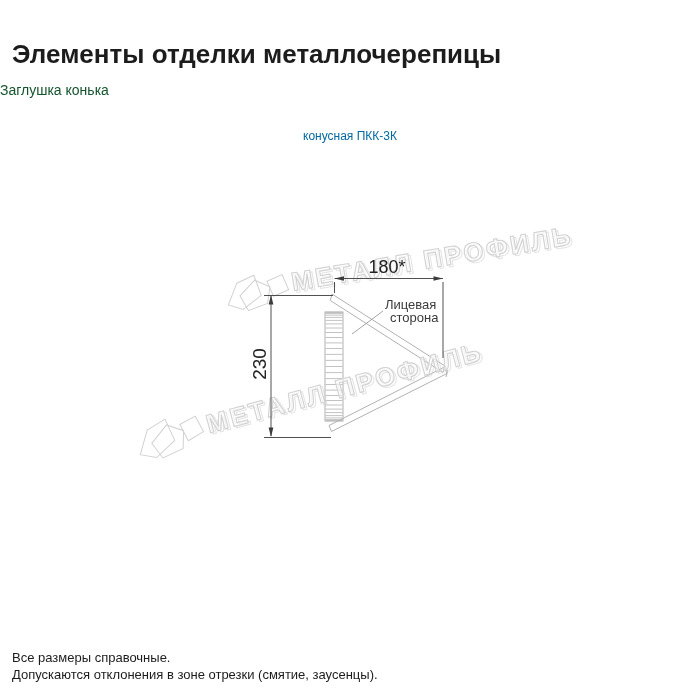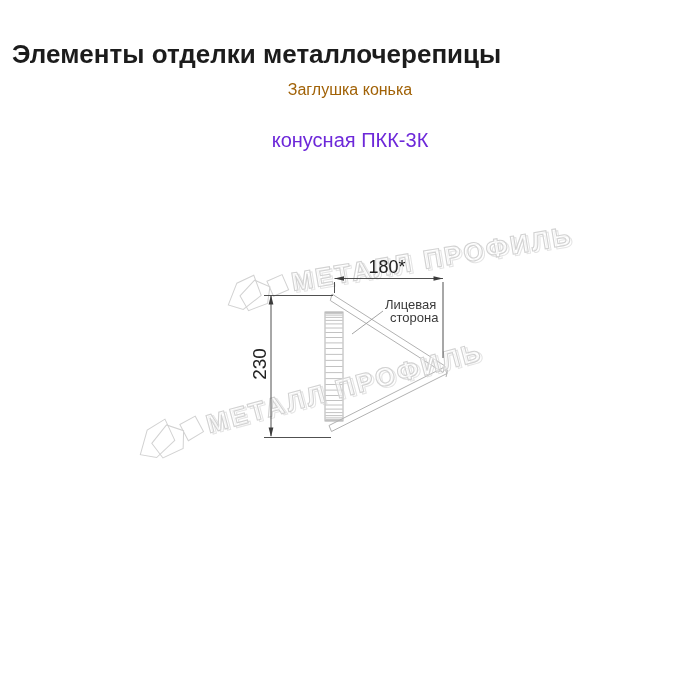--- a/index.html
+++ b/index.html
@@ -1,23 +1,23 @@
 <!DOCTYPE html>
 <html><head>
 <meta charset="utf-8">
 <style>
   html,body{margin:0;padding:0;background:#ffffff;}
   body{width:700px;height:700px;position:relative;font-family:"Liberation Sans",sans-serif;}
   .page{position:absolute;left:0;top:0;width:700px;height:700px;background:#ffffff;overflow:hidden;}
   .title{position:absolute;top:27px;left:0;width:100%;text-align:left;
          font-size:26px;font-weight:bold;color:#1c1c1c;margin:12px;}
-  .subtitle{position:absolute;top:80px;left:0;width:100%;text-align:center;
-            font-size:16px;line-height:20px;color:#a16207;}
+  .subtitle{position:absolute;top:80px;left:0;width:100%;
+            font-size:14px;line-height:20px;color:#14532d;}
   .subtype{position:absolute;top:129px;left:0;width:100%;text-align:center;
-           font-size:20px;color:#6d28d9;}
+           font-size:12px;color:#0369a1;}
   .drawing{position:absolute;left:0;top:0;}
   .notes{position:absolute;left:12px;top:649px;font-size:13px;line-height:17px;color:#1c1c1c;}
   .dimtext{font-size:18px;fill:#222222;}
   .dimtext-v{font-size:19px;fill:#222222;}
   .labeltext{font-size:13px;fill:#3a3a3a;}
   .wmtext{font-size:26px;font-weight:bold;letter-spacing:2.5px;
           fill:#ffffff;fill-opacity:0.55;stroke-width:1.1;}
   .wmtext2{font-size:26px;font-weight:bold;letter-spacing:2.5px;
            fill:none;stroke-width:1;opacity:0.6;}
 </style>
@@ -114,14 +114,18 @@
       <polygon points="271,295 268.6,304.5 273.4,304.5"></polygon>
       <polygon points="271,437 268.6,427.5 273.4,427.5"></polygon>
     </g>
 
     <text class="dimtext" x="387" y="273" text-anchor="middle">180*</text>
     <text class="dimtext-v" transform="translate(266 364) rotate(-90)" text-anchor="middle">230</text>
     <text class="labeltext" x="385" y="309">Лицевая</text>
     <text class="labeltext" x="390" y="322">сторона</text>
   </svg>
 
+  <div class="notes">
+    <div>Все размеры справочные.</div>
+    <div>Допускаются отклонения в зоне отрезки (смятие, заусенцы).</div>
+  </div>
 
 </div>
 
 </body></html>

